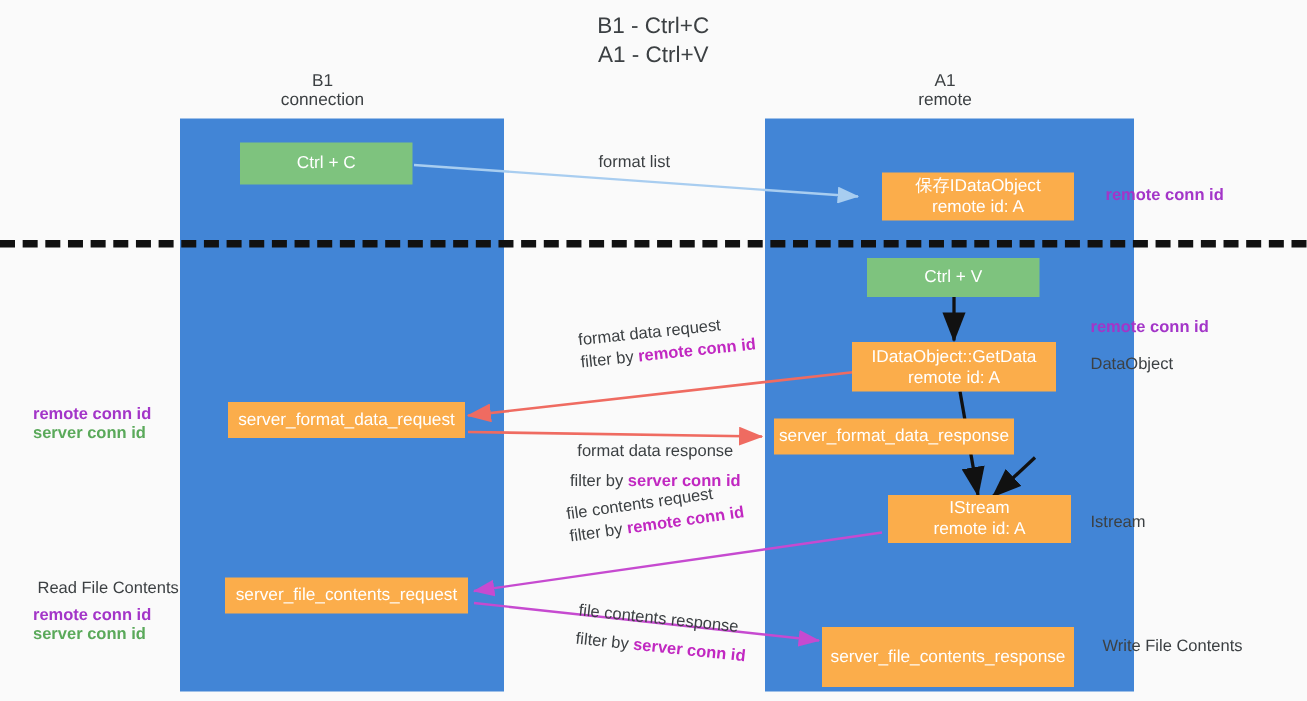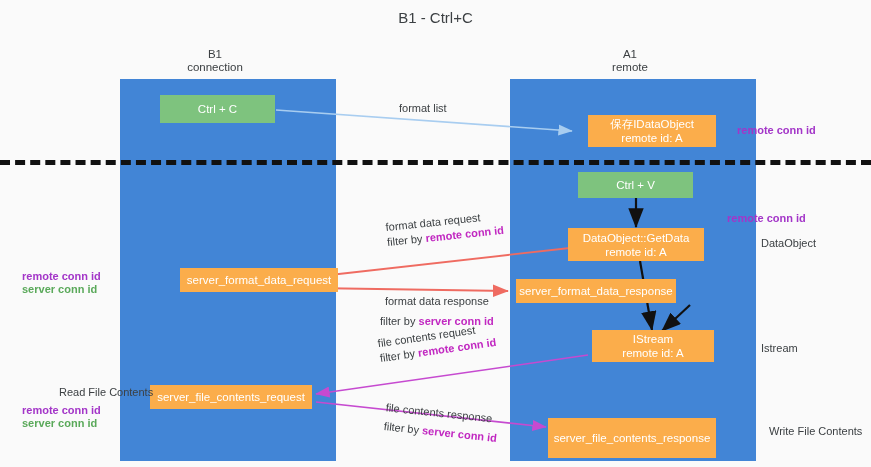--- a/index.html
+++ b/index.html
@@ -14,35 +14,36 @@
   .colhdr{position:absolute;text-align:center;font-size:11.5px;line-height:13px;color:#3c4043;}
   .title{position:absolute;left:0;right:0;top:8px;text-align:center;font-size:15px;line-height:19px;color:#3c4043;}
   .box{position:absolute;box-sizing:border-box;display:flex;flex-direction:column;
        align-items:center;justify-content:center;color:#ffffff;font-size:11.5px;line-height:14px;text-align:center;}
   .box.green{background:#7ec37e;}
   .box.orange{background:#fbad4b;}
   .box .l2{font-size:11.5px;line-height:14px;}
   .lbl{position:absolute;font-size:11px;line-height:14px;white-space:nowrap;}
   .lbl.purple{color:#a335c8;font-weight:bold;}
   .lbl.green{color:#5aa95a;font-weight:bold;}
-  .lbl.dark{color:#3c4043;margin-left:34px;}
+  .lbl.dark{color:#3c4043;}
   .annot{position:absolute;font-size:11px;line-height:15px;white-space:nowrap;color:#3c4043;}
   .annot .hi-purple{color:#c128c1;font-weight:bold;}
   .annot .hi-magenta{color:#c128c1;font-weight:bold;}
   .rot{transform-origin:left bottom;}
   svg.overlay{position:absolute;left:0;top:0;width:871px;height:467px;pointer-events:none;}
   .dashed{position:absolute;left:0;width:871px;height:0;border-top:5px dashed #111;}
 </style>
 </head>
 <body>
 
 <div id="stage">
 
   <div class="title">
     <div>B1 - Ctrl+C</div>
+    <div>A1 - Ctrl+V</div>
   </div>
 
   <div class="colhdr" style="left:150px;top:48px;width:130px;">
     <div>B1</div>
     <div>connection</div>
   </div>
   <div class="colhdr" style="left:565px;top:48px;width:130px;">
     <div>A1</div>
     <div>remote</div>
   </div>
@@ -92,25 +93,25 @@
   <div class="box orange" style="left:572px;top:115px;width:128px;height:32px;margin-left:16px;">
     <div>保存IDataObject</div>
     <div class="l2">remote id: A</div>
   </div>
 
   <div class="box green" style="left:578px;top:172px;width:115px;height:26px;">
     <div>Ctrl + V</div>
   </div>
 
   <div class="box orange" style="left:568px;top:228px;width:136px;height:33px;">
-    <div>DataObject::GetData</div>
+    <div>IDataObject::GetData</div>
     <div class="l2">remote id: A</div>
   </div>
 
-  <div class="box orange" style="left:152px;top:268px;width:158px;height:24px;margin-left:28px;">
+  <div class="box orange" style="left:152px;top:268px;width:158px;height:24px;">
     <div>server_format_data_request</div>
   </div>
 
   <div class="box orange" style="left:516px;top:279px;width:160px;height:24px;text-align:center;">
     <div>server_format_data_response</div>
   </div>
 
   <div class="box orange" style="left:592px;top:330px;width:122px;height:32px;">
     <div>IStream</div>
     <div class="l2">remote id: A</div>

